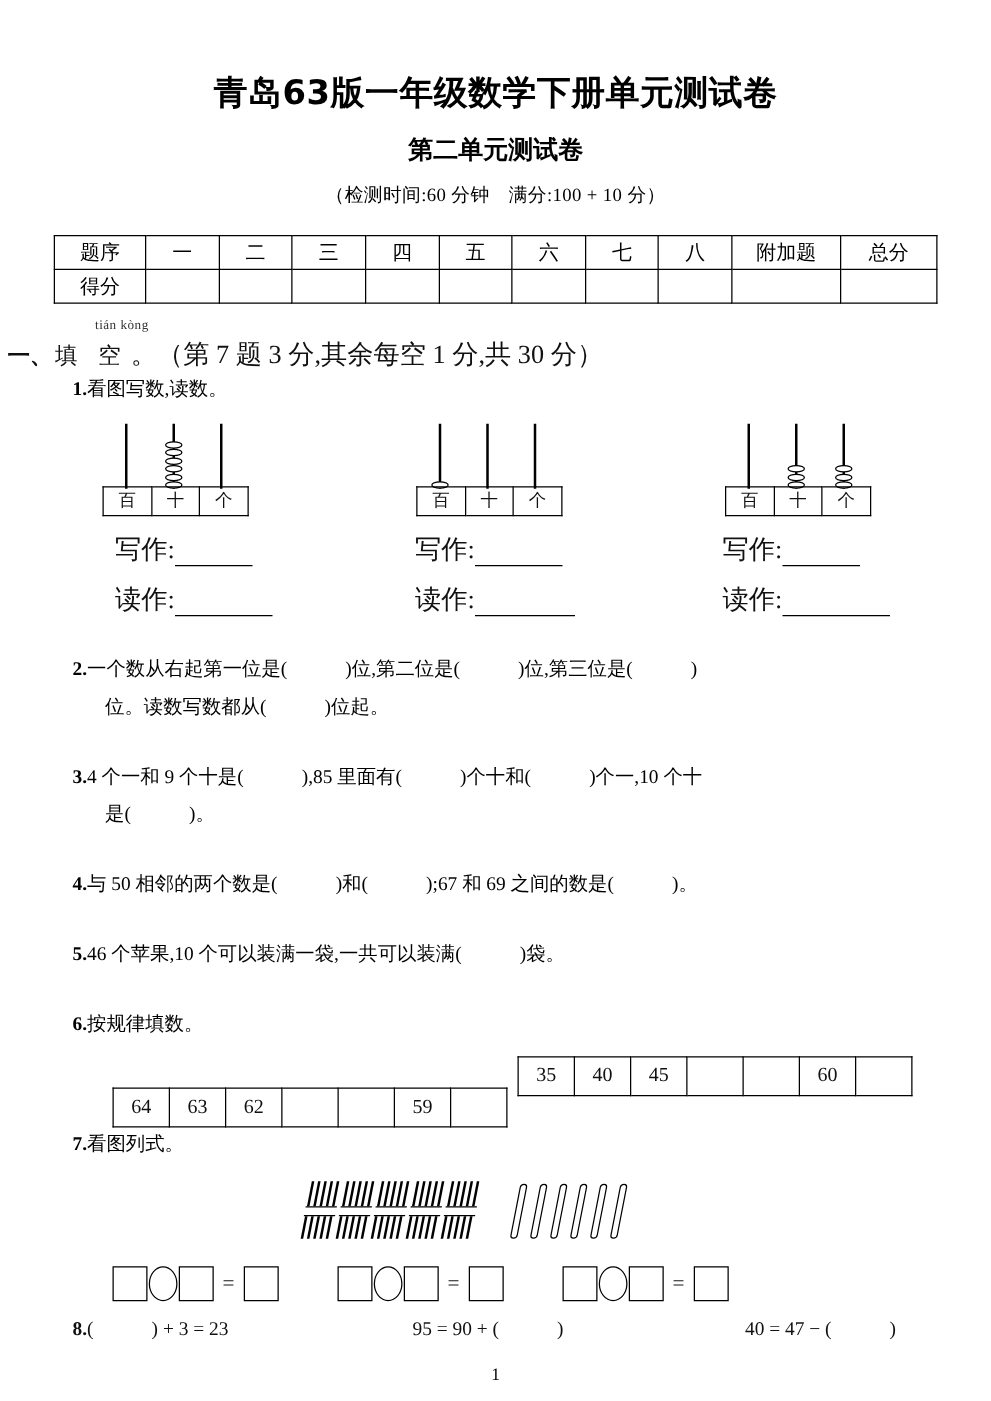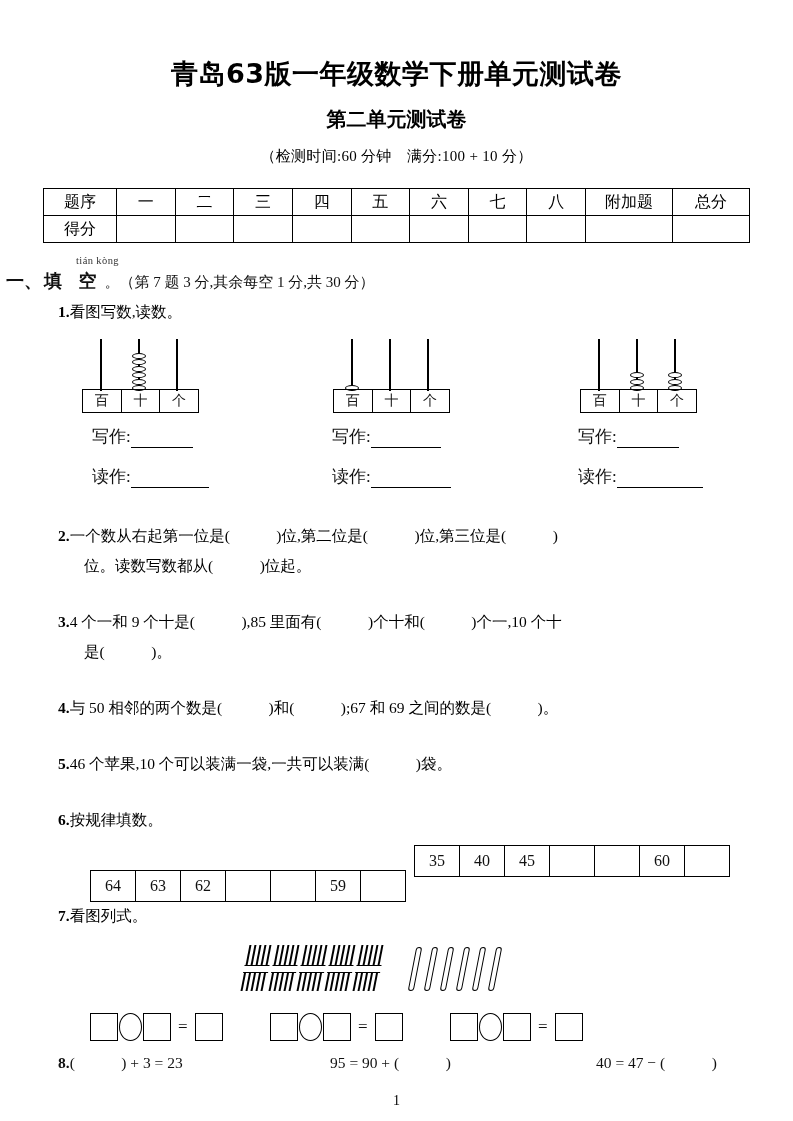--- a/index.html
+++ b/index.html
@@ -89,27 +89,27 @@
   .section-line {
     position: absolute;
     left: 0;
     top: 10px;
     font-size: 18px;
     font-weight: bold;
     white-space: nowrap;
   }
   .section-line .sec-num { font-weight: bold; }
   .section-line .sec-name {
-    font-weight: bold;
+    font-weight: normal;
     letter-spacing: 6px;
     padding: 0 2px;
   }
   .section-line .sec-pts {
     font-weight: normal;
-    font-size: 15px;
+    font-size: 21px;
   }
 
   
   .q {
     margin: 0 0 0 58px;
     font-size: 15.5px;
     line-height: 30px;
     color: #000;
   }
   .qnum { font-weight: bold; }
@@ -173,21 +173,21 @@
     height: 22px;
     text-align: center;
     font-size: 14px;
     padding: 0;
   }
 
   
   .wr-row { position: relative; height: 30px; margin-top: 10px; }
   .wr {
     position: absolute;
-    font-size: 17px;
+    font-size: 21px;
     white-space: nowrap;
   }
   .blank-line {
     display: inline-block;
     border-bottom: 1.3px solid #000;
     height: 14px;
     vertical-align: bottom;
   }
 
   

